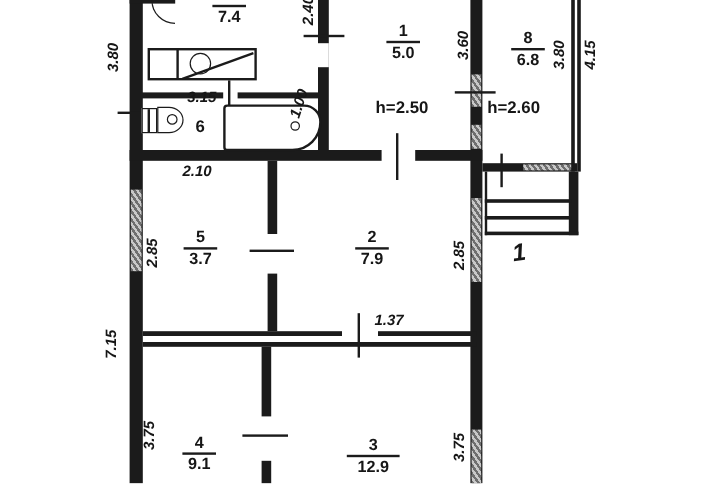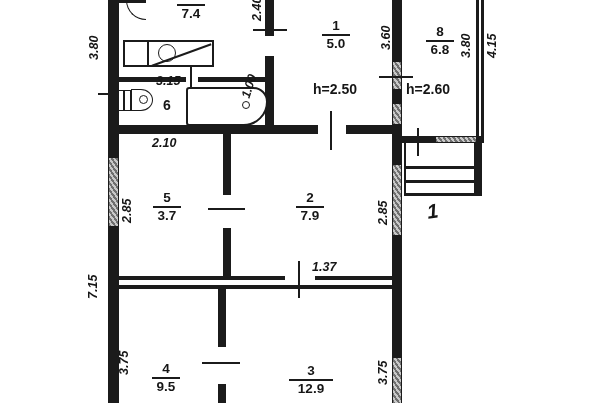--- a/index.html
+++ b/index.html
@@ -102,21 +102,21 @@
     <div>3.7</div>
   </div>
   <div class="room-label" style="left:280px;top:191px">
     <div>2</div>
     <div class="bar"></div>
     <div>7.9</div>
   </div>
   <div class="room-label" style="left:136px;top:362px">
     <div>4</div>
     <div class="bar"></div>
-    <div>9.5</div>
+    <div>9.1</div>
   </div>
   <div class="room-label wide" style="left:281px;top:364px">
     <div>3</div>
     <div class="bar"></div>
     <div>12.9</div>
   </div>
 
   <div class="hlabel" style="left:313px;top:81px">h=2.50</div>
   <div class="hlabel" style="left:406px;top:81px">h=2.60</div>
 

